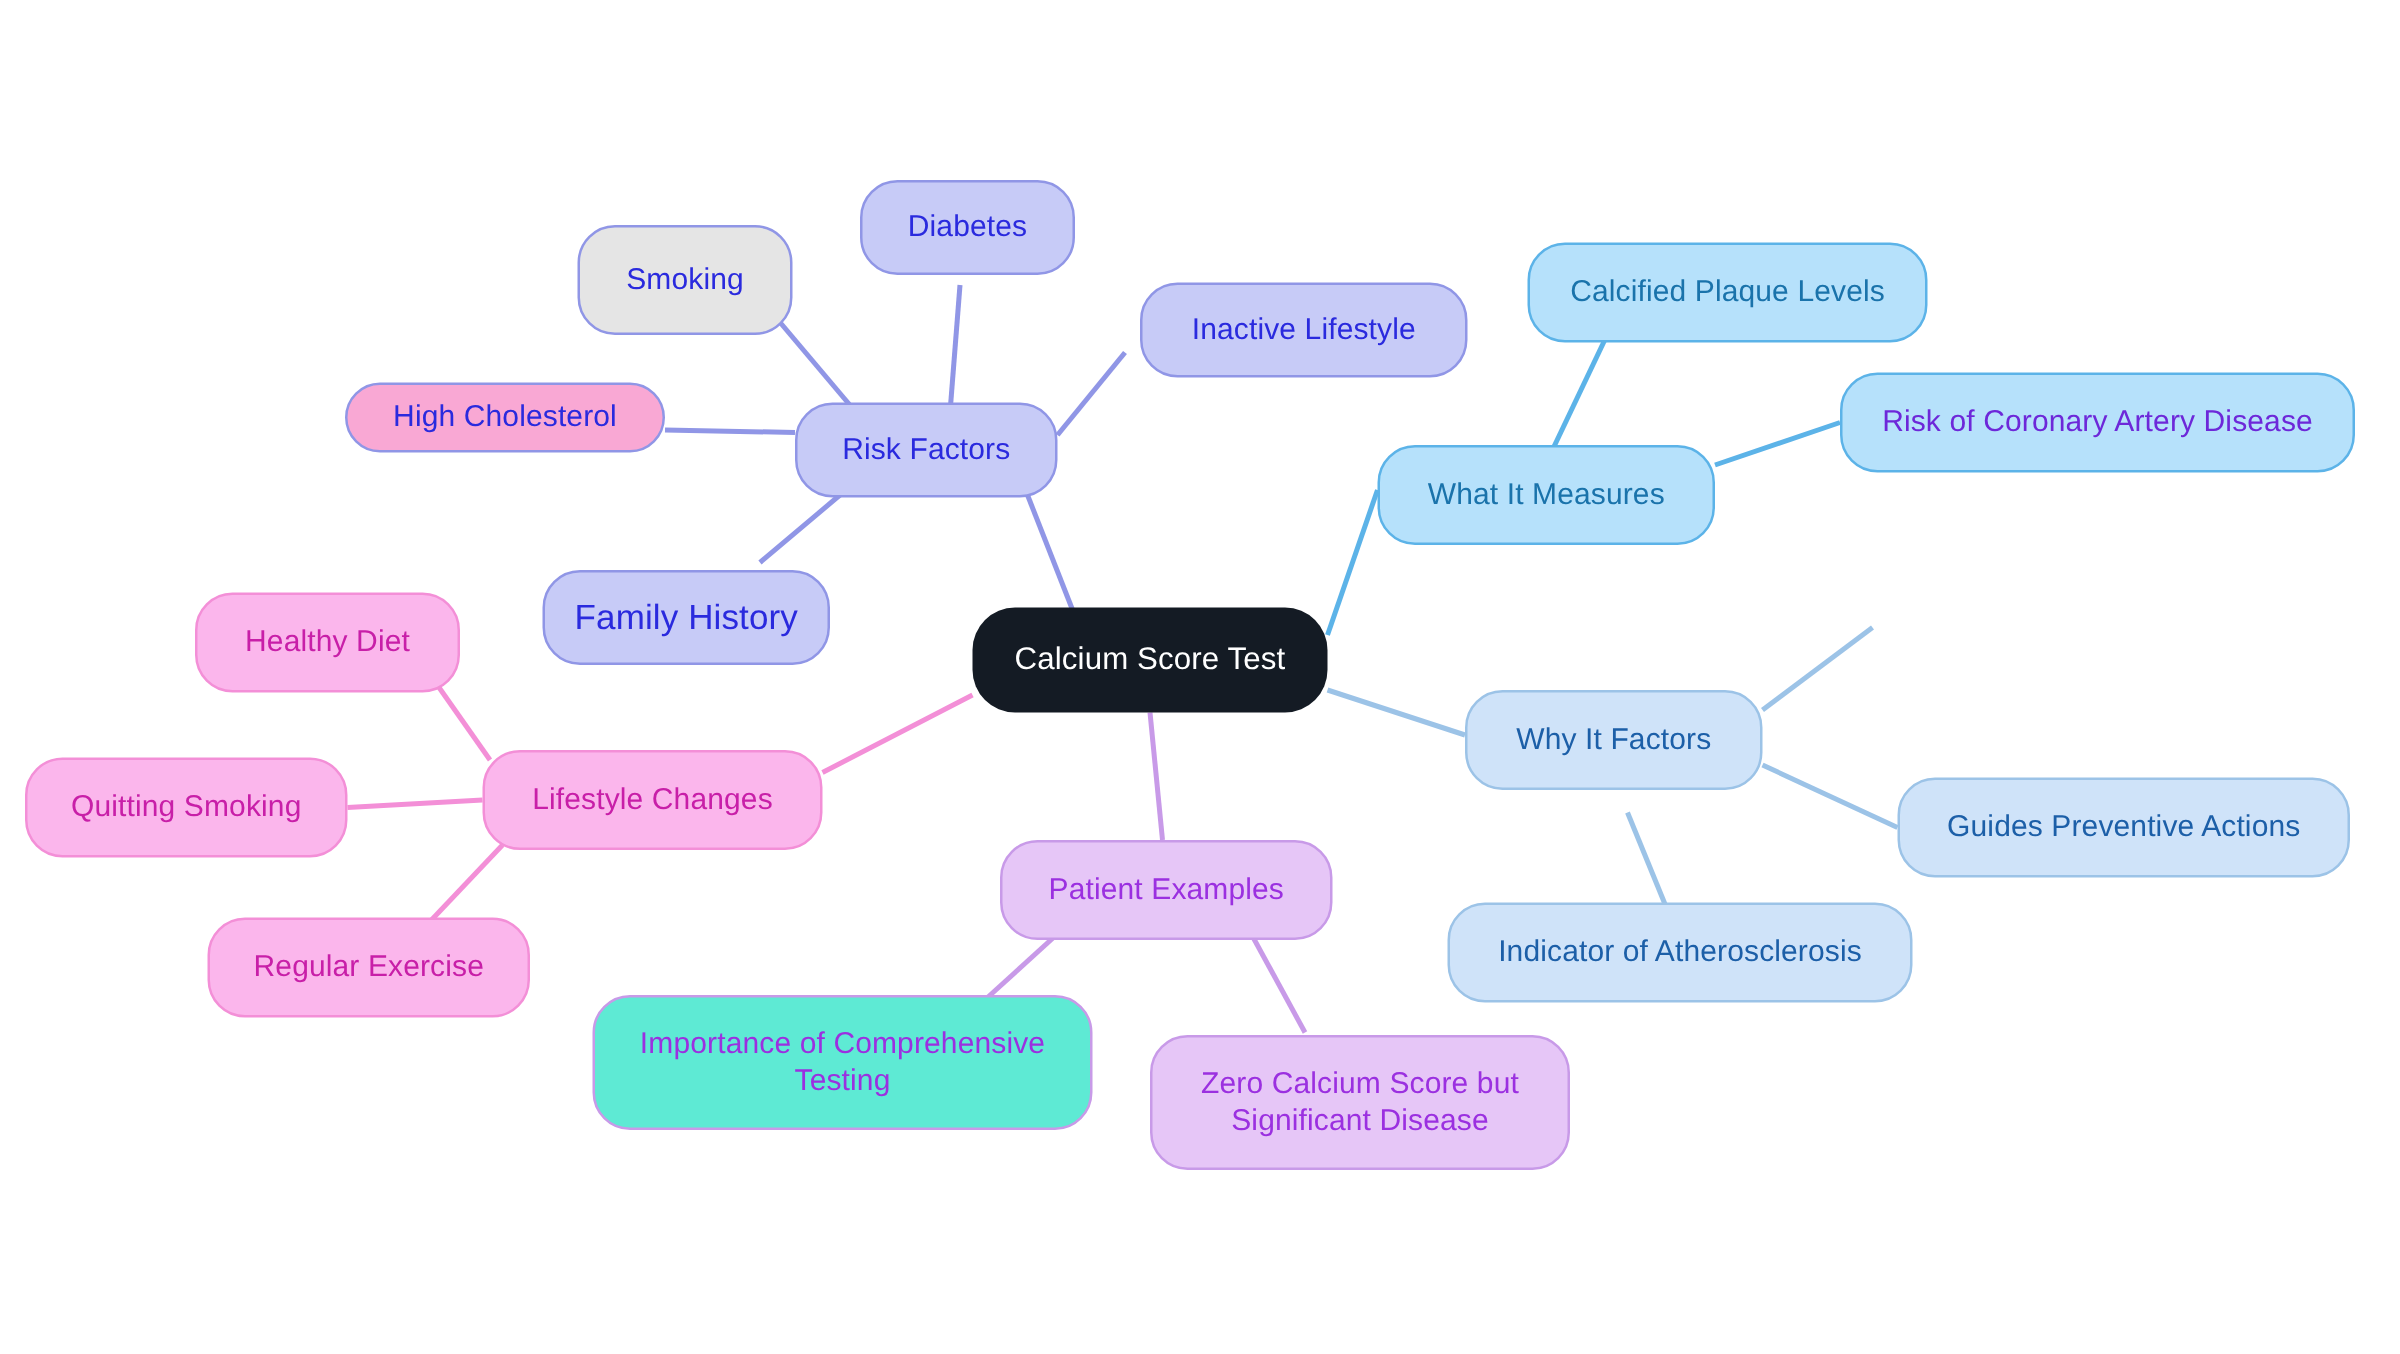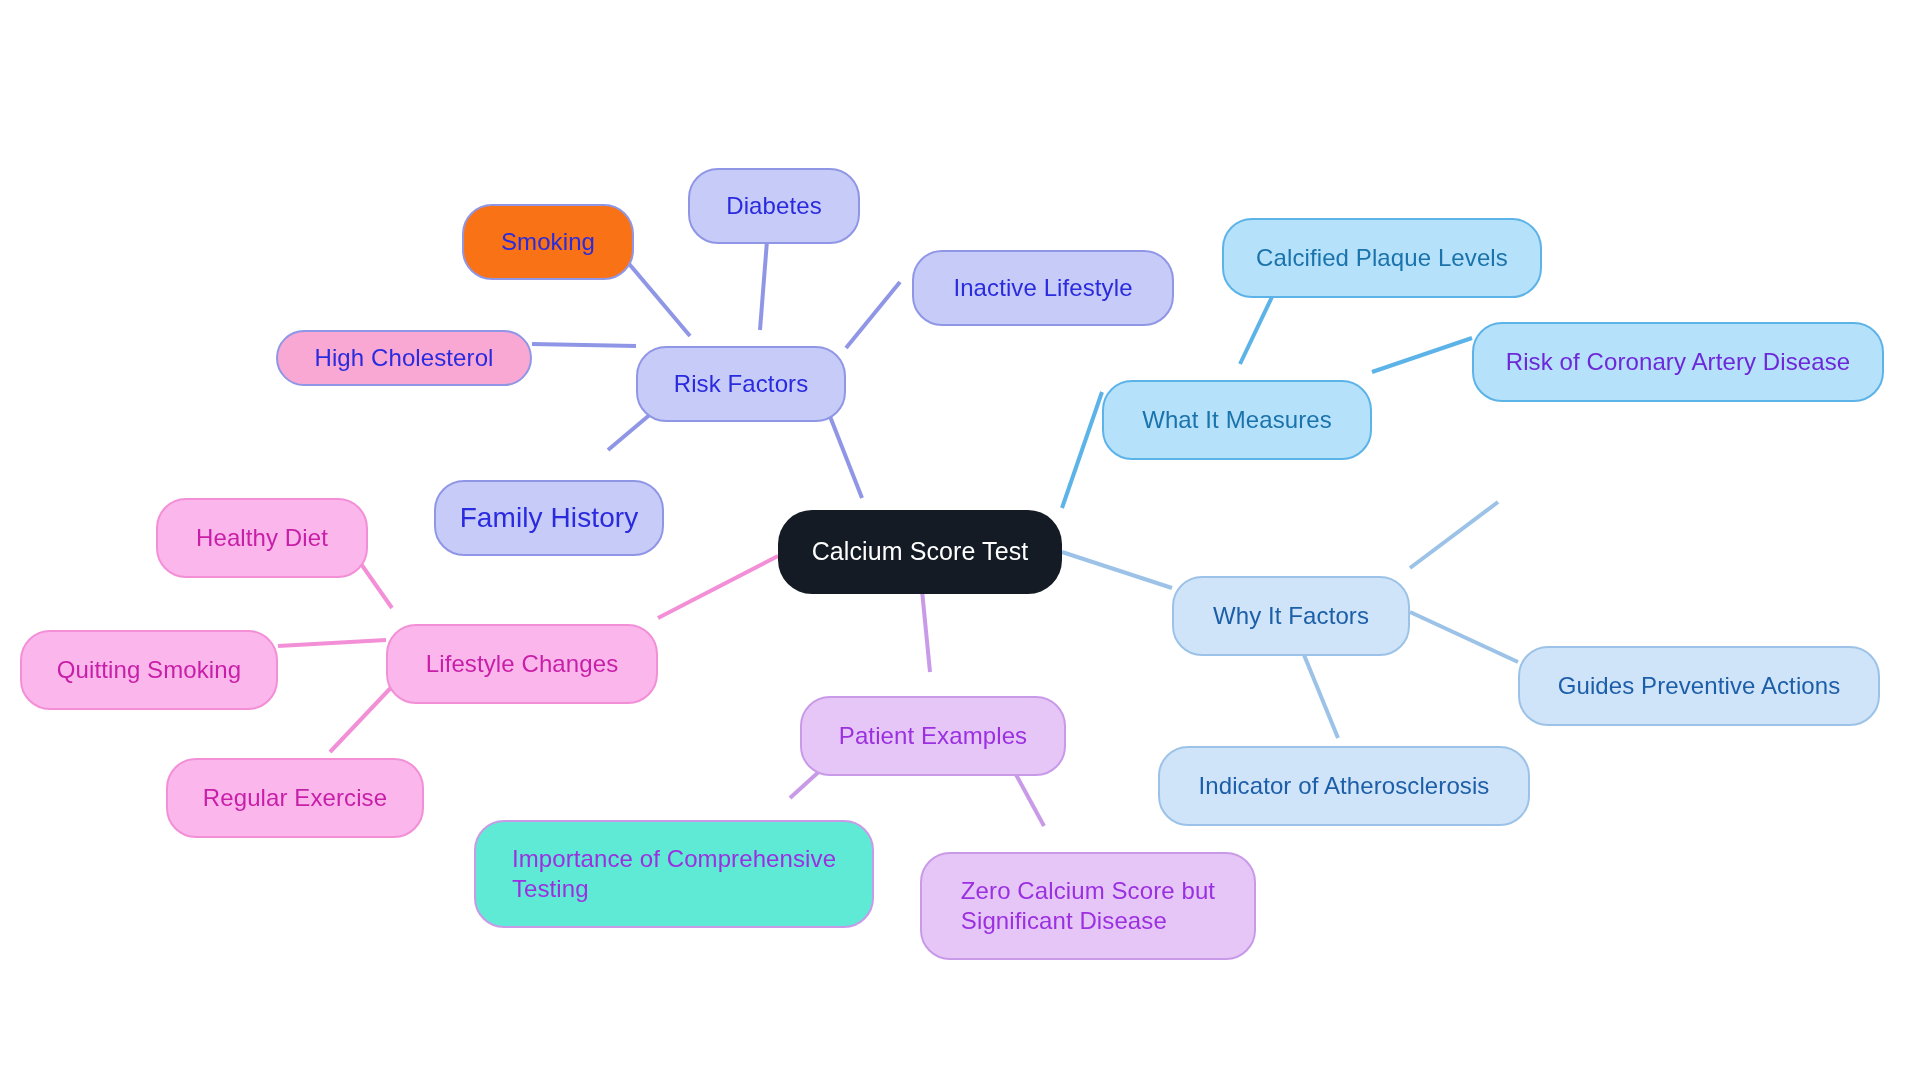--- a/index.html
+++ b/index.html
@@ -24,28 +24,27 @@
     width: 1920px;
     height: 1083px;
     pointer-events: none;
   }
   .node {
     position: absolute;
     box-sizing: border-box;
     display: flex;
     align-items: center;
     justify-content: center;
-    text-align: left;
+    text-align: center;
     border-radius: 30px;
     border-style: solid;
     border-width: 2px;
     line-height: 1.26;
     white-space: pre-line;
     letter-spacing: 0.1px;
-    margin-top: 24px;
   }
   .node.root {
     border-radius: 34px;
     border-width: 0;
   }
 </style>
 </head>
 <body>
 
 <div id="canvas">
@@ -105,21 +104,21 @@
 
 
   <div class="node" style="left:1518px; top:622px; width:362px; height:80px; background:#cfe3f9; border-color:#9cc3e7; color:#1c5fa8; font-size:24px;">Guides Preventive Actions</div>
 
   <div class="node" style="left:1158px; top:722px; width:372px; height:80px; background:#cfe3f9; border-color:#9cc3e7; color:#1c5fa8; font-size:24px;">Indicator of Atherosclerosis</div>
 
   <div class="node" style="left:636px; top:322px; width:210px; height:76px; background:#c7cbf7; border-color:#9096e6; color:#2a2ade; font-size:24px;">Risk Factors</div>
 
   <div class="node" style="left:688px; top:144px; width:172px; height:76px; background:#c7cbf7; border-color:#9096e6; color:#2a2ade; font-size:24px;">Diabetes</div>
 
-  <div class="node" style="left:462px; top:180px; width:172px; height:76px; background:#f97316; border-color:#9096e6; color:#2a2ade; font-size:24px;">Smoking</div>
+  <div class="node" style="left:462px; top:180px; width:172px; height:88px; background:#e5e5e5; border-color:#9096e6; color:#2a2ade; font-size:24px;">Smoking</div>
 
   <div class="node" style="left:912px; top:226px; width:262px; height:76px; background:#c7cbf7; border-color:#9096e6; color:#2a2ade; font-size:24px;">Inactive Lifestyle</div>
 
   <div class="node" style="left:276px; top:306px; width:256px; height:56px; background:#f9a8d4; border-color:#9096e6; color:#2a2ade; font-size:24px;">High Cholesterol</div>
 
   <div class="node" style="left:434px; top:456px; width:230px; height:76px; background:#c7cbf7; border-color:#9096e6; color:#2a2ade; font-size:28px;">Family History</div>
 
   <div class="node" style="left:386px; top:600px; width:272px; height:80px; background:#fbb6ec; border-color:#f38fd7; color:#c81fa8; font-size:24px;">Lifestyle Changes</div>
 
   <div class="node" style="left:156px; top:474px; width:212px; height:80px; background:#fbb6ec; border-color:#f38fd7; color:#c81fa8; font-size:24px;">Healthy Diet</div>

